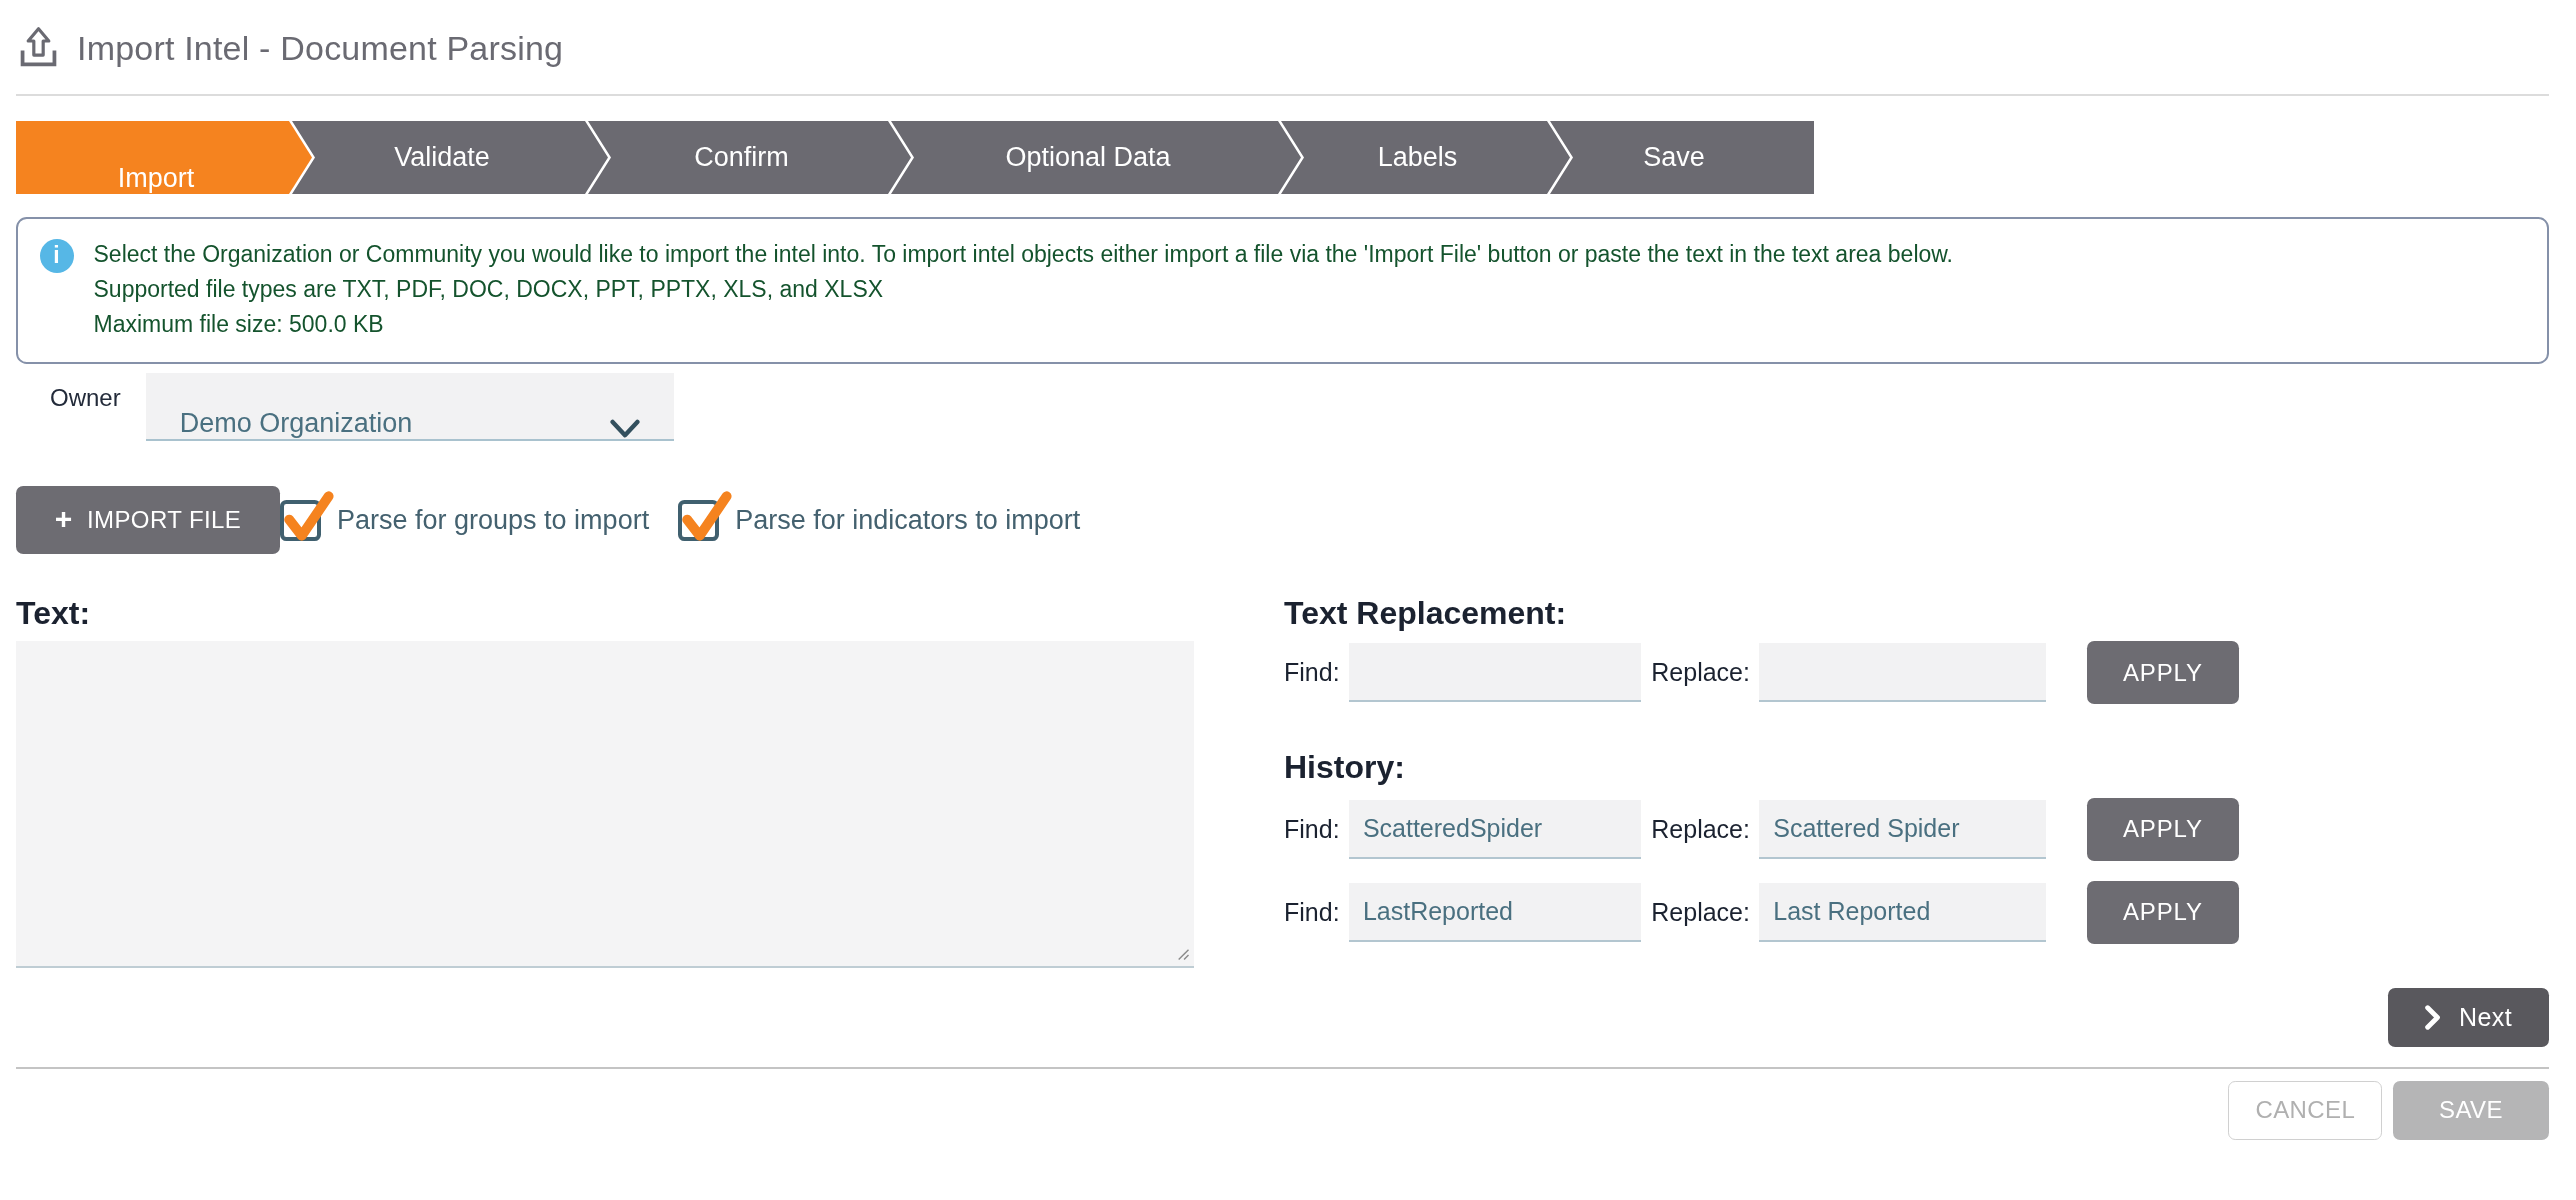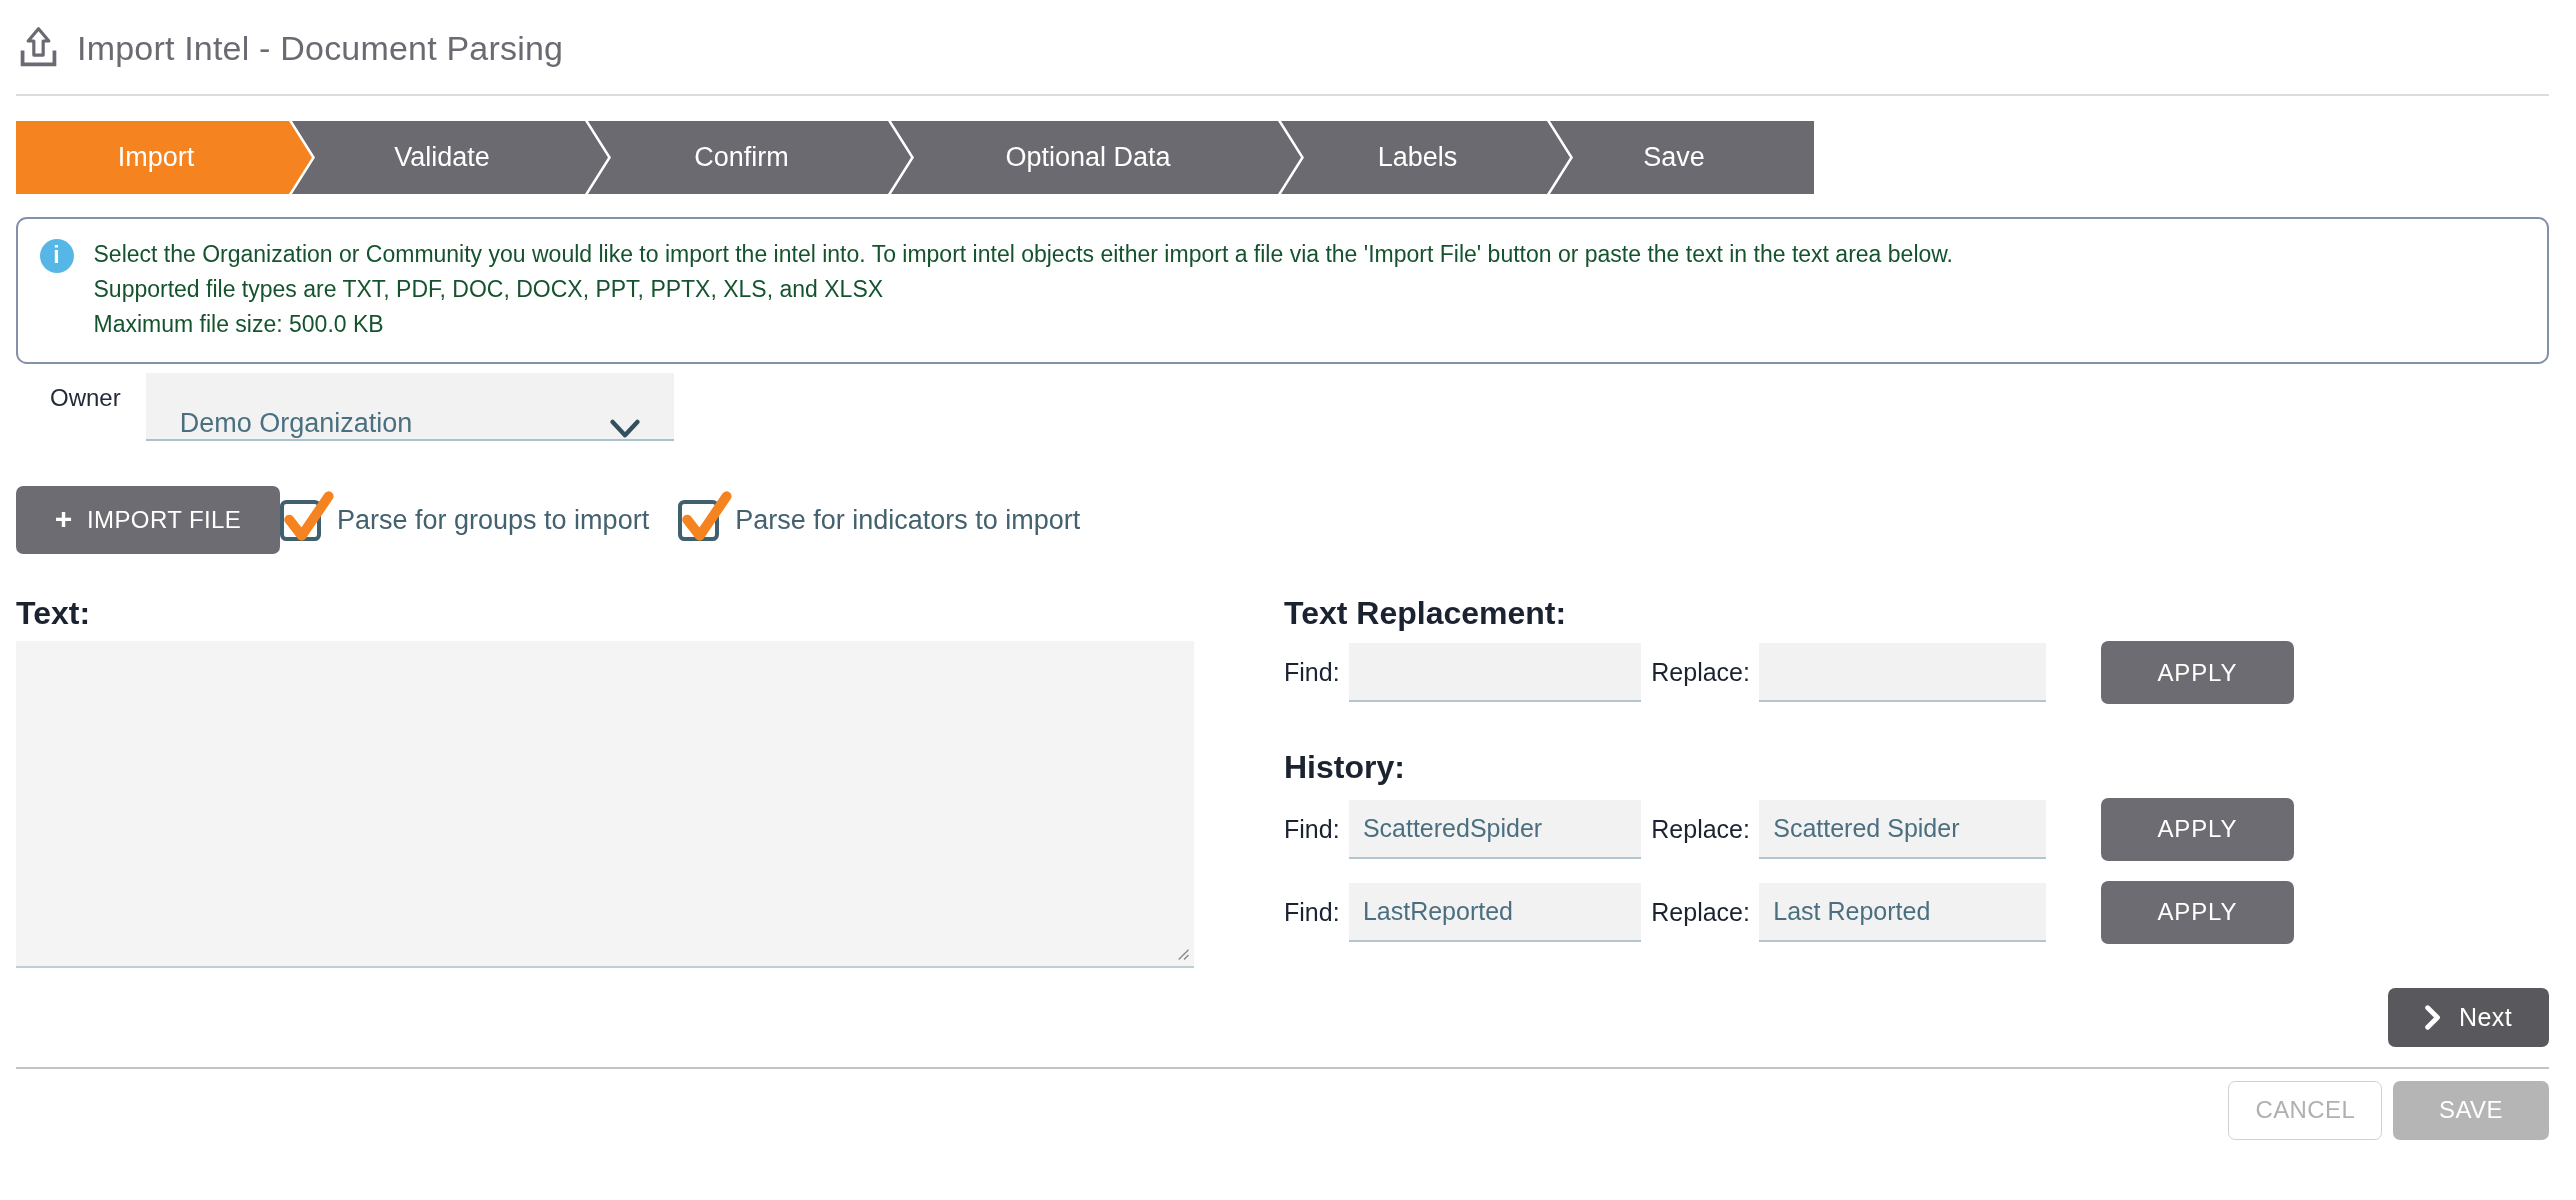--- a/index.html
+++ b/index.html
@@ -21,21 +21,21 @@
   .stepbar { display:flex; margin-top:25px; height:73px; }
   .step {
     height:73px; background:#6b6a71; color:#fff; font-size:27px;
     display:flex; align-items:center; justify-content:center;
     padding-right:16px;
     clip-path: polygon(0 0, calc(100% - 23px) 0, 100% 50%, calc(100% - 23px) 100%, 0 100%, 23px 50%);
     margin-left:-20px;
   }
   .step:first-child { margin-left:0; clip-path: polygon(0 0, calc(100% - 23px) 0, 100% 50%, calc(100% - 23px) 100%, 0 100%); }
   .step:last-child { clip-path: polygon(0 0, 100% 0, 100% 100%, 0 100%, 23px 50%); }
-  .step.active { background:#f5831f; }
+  .step.active { background:#f5831f;align-items:flex-end; }
   .step:nth-child(1){ width:296px; }
   .step:nth-child(2){ width:316px; }
   .step:nth-child(3){ width:323px; }
   .step:nth-child(4){ width:410px; }
   .step:nth-child(5){ width:289px; }
   .step:nth-child(6){ width:264px; }
 
   
   .info-box {
     margin-top:23px; border:2.7px solid #8591a9; border-radius:10.7px;
@@ -97,21 +97,21 @@
   .tr-row.history-row { margin-top:11.6px; }
   .tr-row.history-row + .tr-row.history-row { margin-top:20px; }
   .field-label { font-size:25px; color:#1b2230; margin-right:9px; white-space:nowrap; }
   .field-label.replace { margin-left:10.7px; }
   .tr-input {
     height:59px; background:#f2f2f3; border:none; border-bottom:2.7px solid #b3c6d0;
     font-family:inherit; font-size:25px; color:#4a7080; padding:0 14.3px;
   }
   .find-input { width:292px; }
   .replace-input { width:287px; }
-  .apply-btn { width:193px; height:63px; margin-left:55px; letter-spacing:0.9px; }
+  .apply-btn { width:152px; height:63px; margin-left:41px; letter-spacing:0.9px; }
   .history-heading { margin-top:45px; }
 
   
   .next-row { display:flex; justify-content:flex-end; margin-top:20px; }
   .next-btn { width:161px; height:59px; background:#59585d; gap:18px; font-size:25px; }
   .bottom-divider { margin-top:20px; border-top:2.7px solid #c4c4c4; }
   .footer-row { display:flex; justify-content:flex-end; gap:10.7px; margin-top:11.6px; }
   .cancel-btn {
     width:154px; height:59px; background:#fff; border:1.8px solid #d0d0d0; border-radius:7.2px;
     color:#b0b0b0; font-family:inherit; font-size:24px; letter-spacing:0.4px; cursor:pointer;

